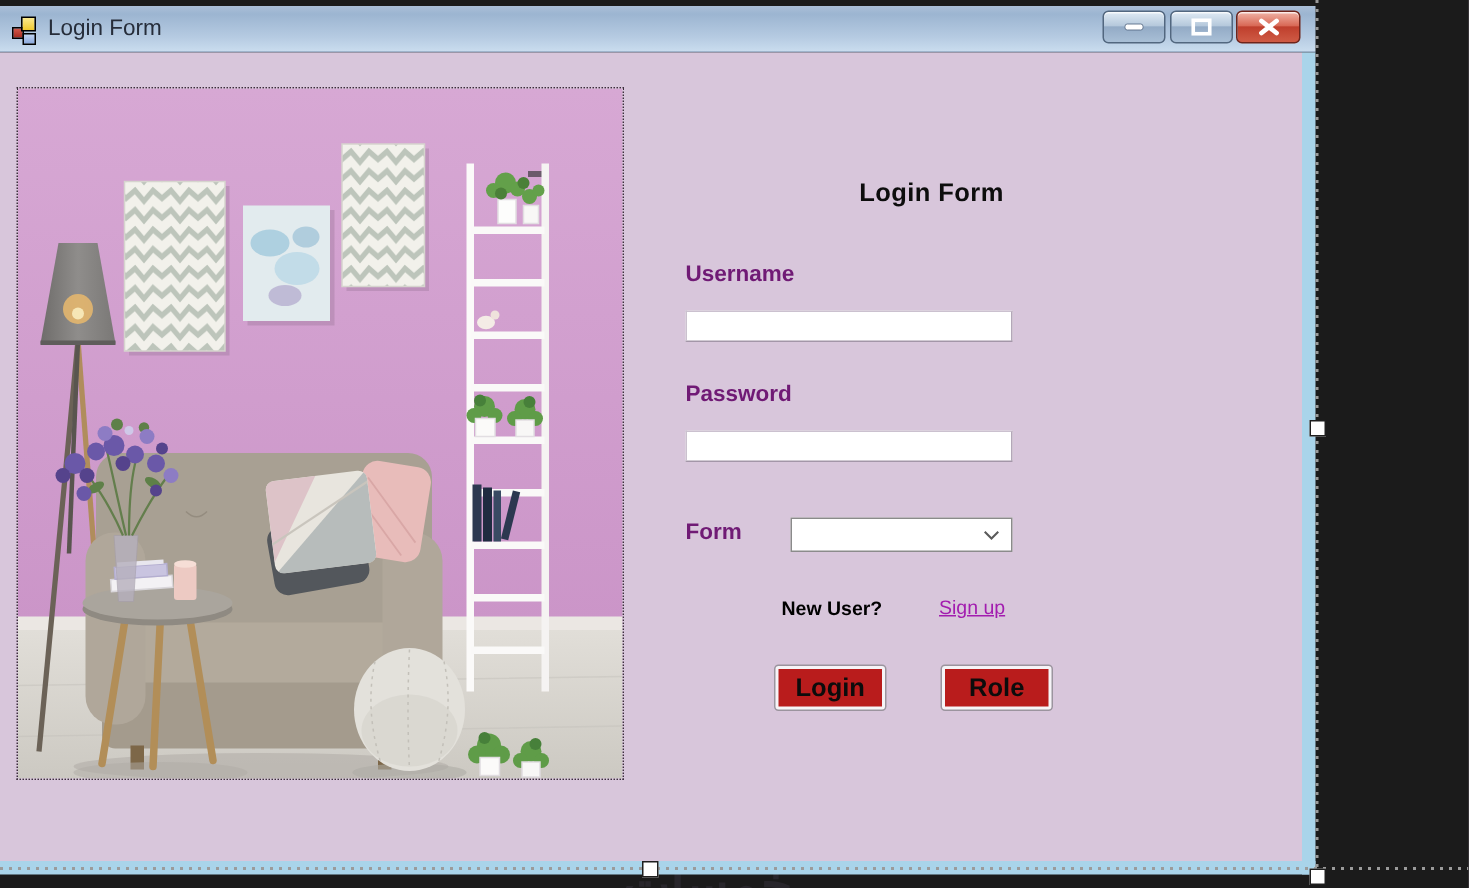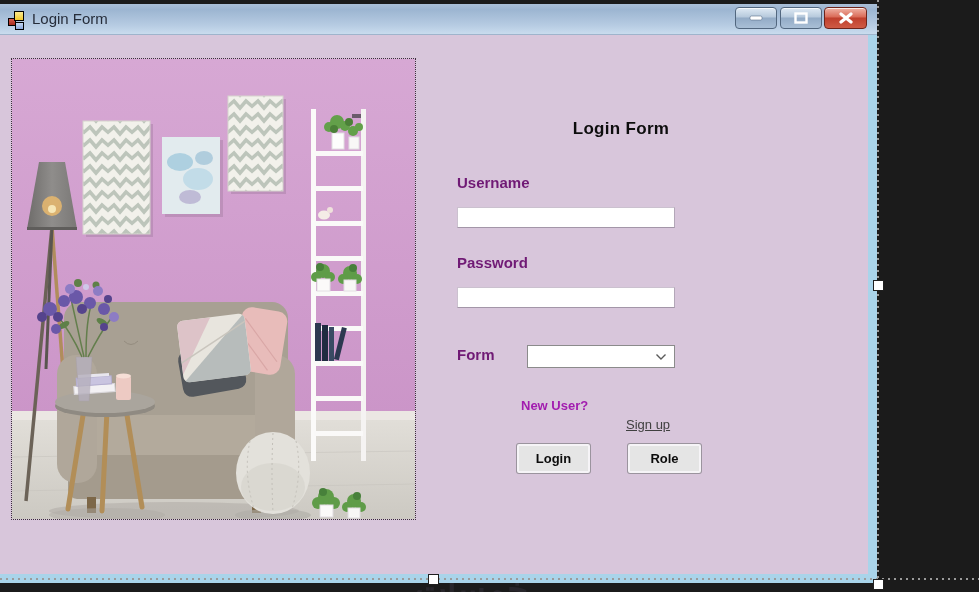--- a/index.html
+++ b/index.html
@@ -35,26 +35,26 @@
            font-size:17px;font-weight:bold;color:#0d0d0d;letter-spacing:.3px;}
   .fld-label{position:absolute;left:457px;font-size:15px;font-weight:bold;color:#701a75;}
   .lbl-user{top:139px;} .lbl-pass{top:219px;} .lbl-role{top:311px;}
   .textbox{position:absolute;left:457px;width:218px;height:21px;background:#fff;
            border:1px solid #cbc1cf;border-bottom-color:#a396a8;border-right-color:#b3a7b8;
            font-size:13px;padding:0 4px;font-family:"Liberation Sans",sans-serif;}
   .tb-user{top:172px;} .tb-pass{top:252px;}
   .combobox{position:absolute;left:527px;top:310px;width:148px;height:23px;background:#fff;
             border:1px solid #8b8b8b;display:flex;align-items:center;justify-content:space-between;
             padding:0 7px;font-size:13px;color:#222;cursor:default;}
-  .newuser{position:absolute;left:521px;top:363px;font-size:13px;font-weight:bold;color:#a21caf;}
-  .signup{position:absolute;left:626px;top:362px;font-size:13px;color:#404040;
-          text-decoration:underline;cursor:pointer;margin-top:20px;}
-  .btn{position:absolute;top:409px;width:73px;height:29px;background:#e5e5e5;
+  .newuser{position:absolute;left:521px;top:363px;font-size:13px;font-weight:bold;color:#000000;}
+  .signup{position:absolute;left:626px;top:362px;font-size:13px;color:#a21caf;
+          text-decoration:underline;cursor:pointer;}
+  .btn{position:absolute;top:409px;width:73px;height:29px;background:#b91c1c;
        border:2px solid #f6f4f7;box-shadow:0 0 0 1px #9b949e;border-radius:2px;
-       font-family:"Liberation Sans",sans-serif;font-size:13px;font-weight:bold;color:#0c0c0c;
+       font-family:"Liberation Sans",sans-serif;font-size:17px;font-weight:bold;color:#0c0c0c;
        display:flex;align-items:center;justify-content:center;cursor:pointer;}
   .btn-login{left:517px;} .btn-reset{left:628px;}
   
   .sel-v{position:absolute;left:877px;top:0;width:2px;height:592px;
          background:repeating-linear-gradient(180deg,#9b9b9b 0 2px,transparent 2px 6px);}
   .sel-h{position:absolute;left:0;top:578px;width:979px;height:2px;
          background:repeating-linear-gradient(90deg,#9b9b9b 0 2px,transparent 2px 6px);}
   .handle{position:absolute;width:11px;height:11px;background:#fff;border:1px solid #1f1f1f;}
   .h-right{left:873px;top:280px;} .h-bottom{left:428px;top:574px;} .h-corner{left:873px;top:579px;}
   .watermark{position:absolute;left:415px;top:534px;font-size:34px;font-weight:bold;

